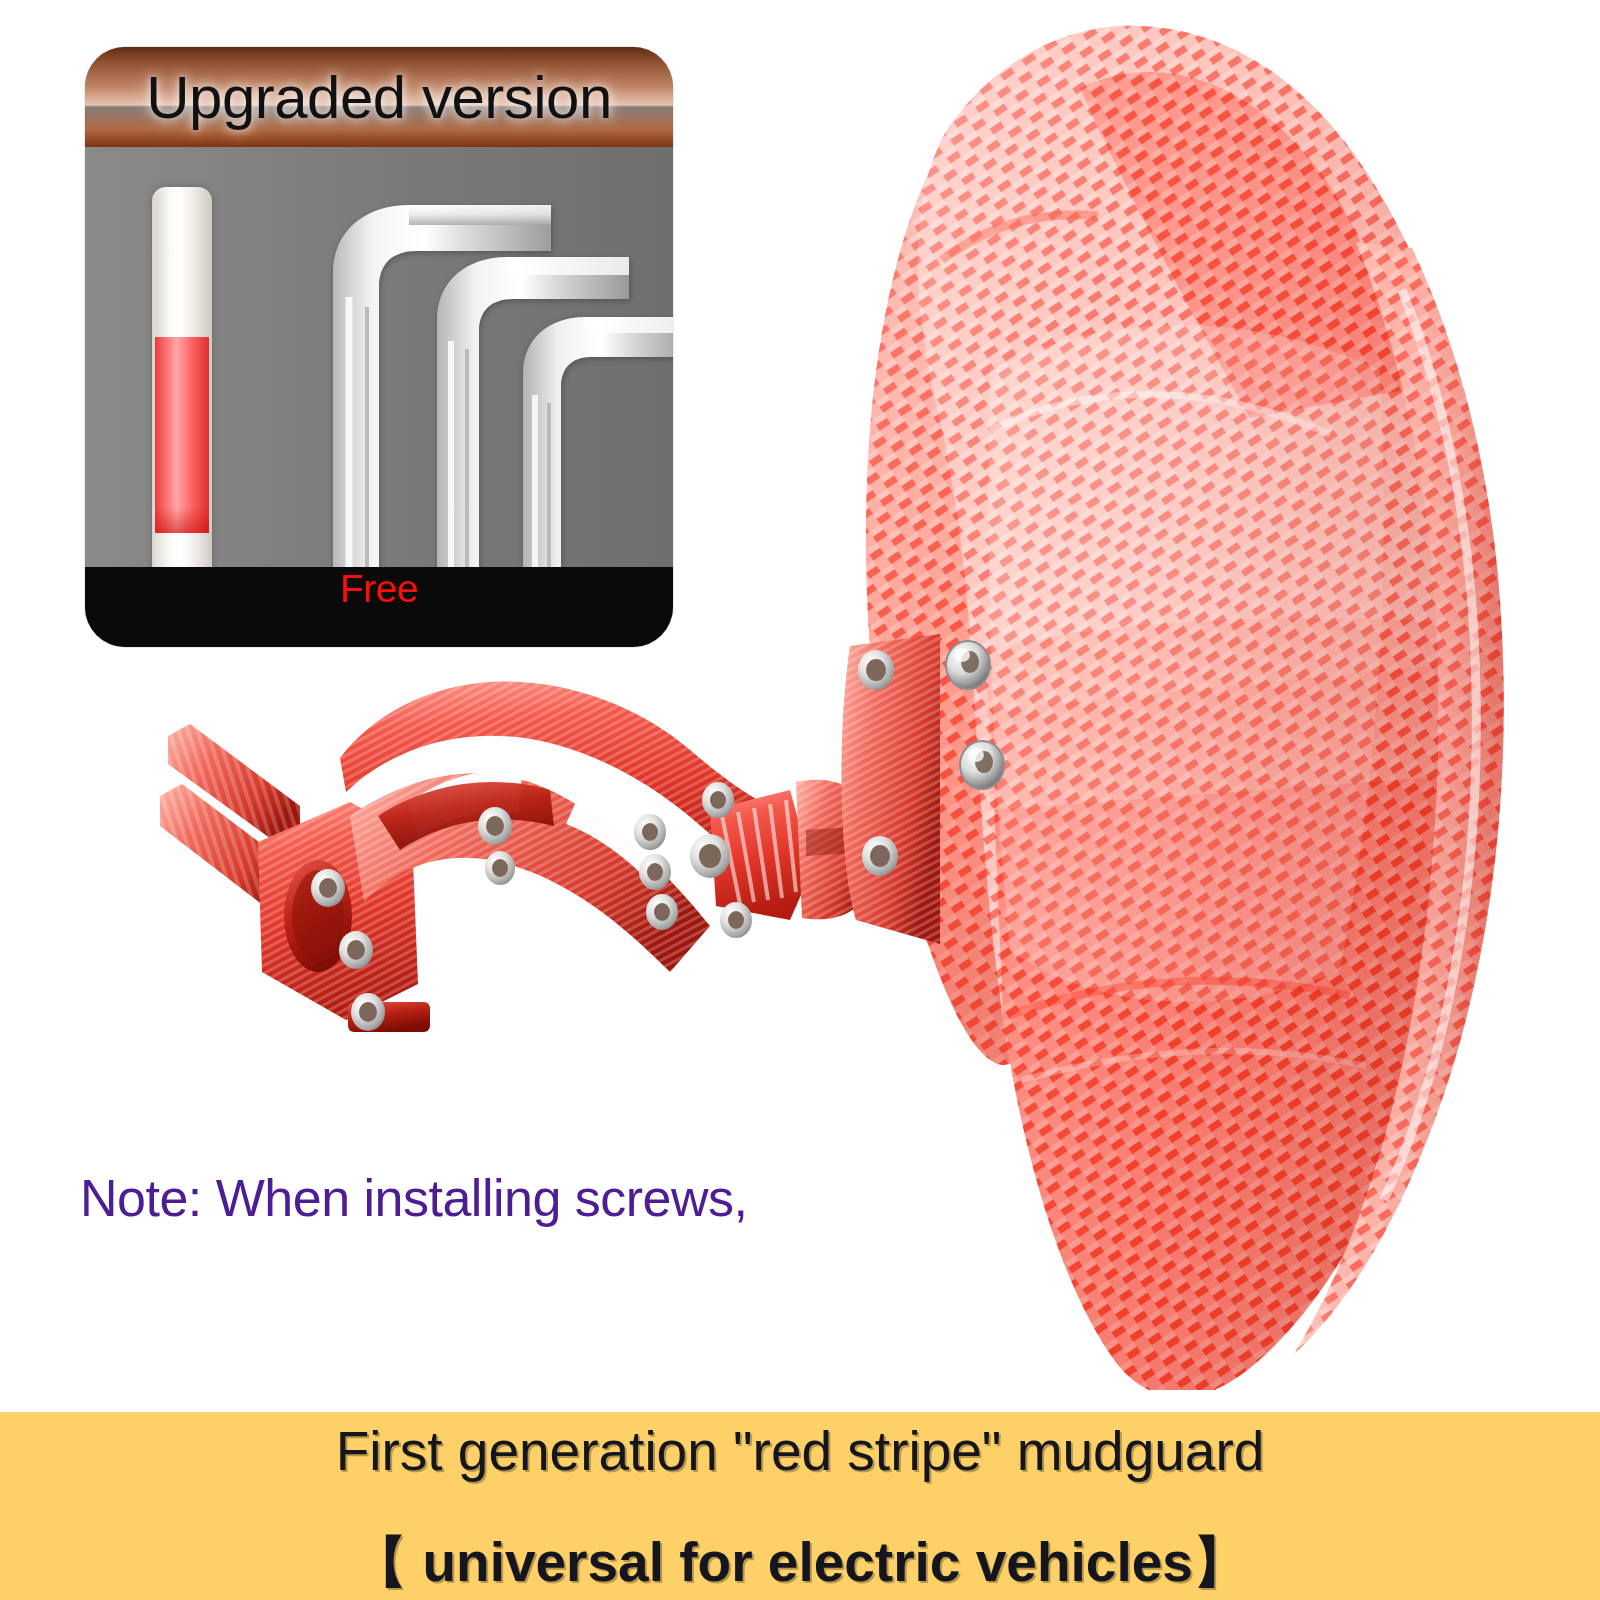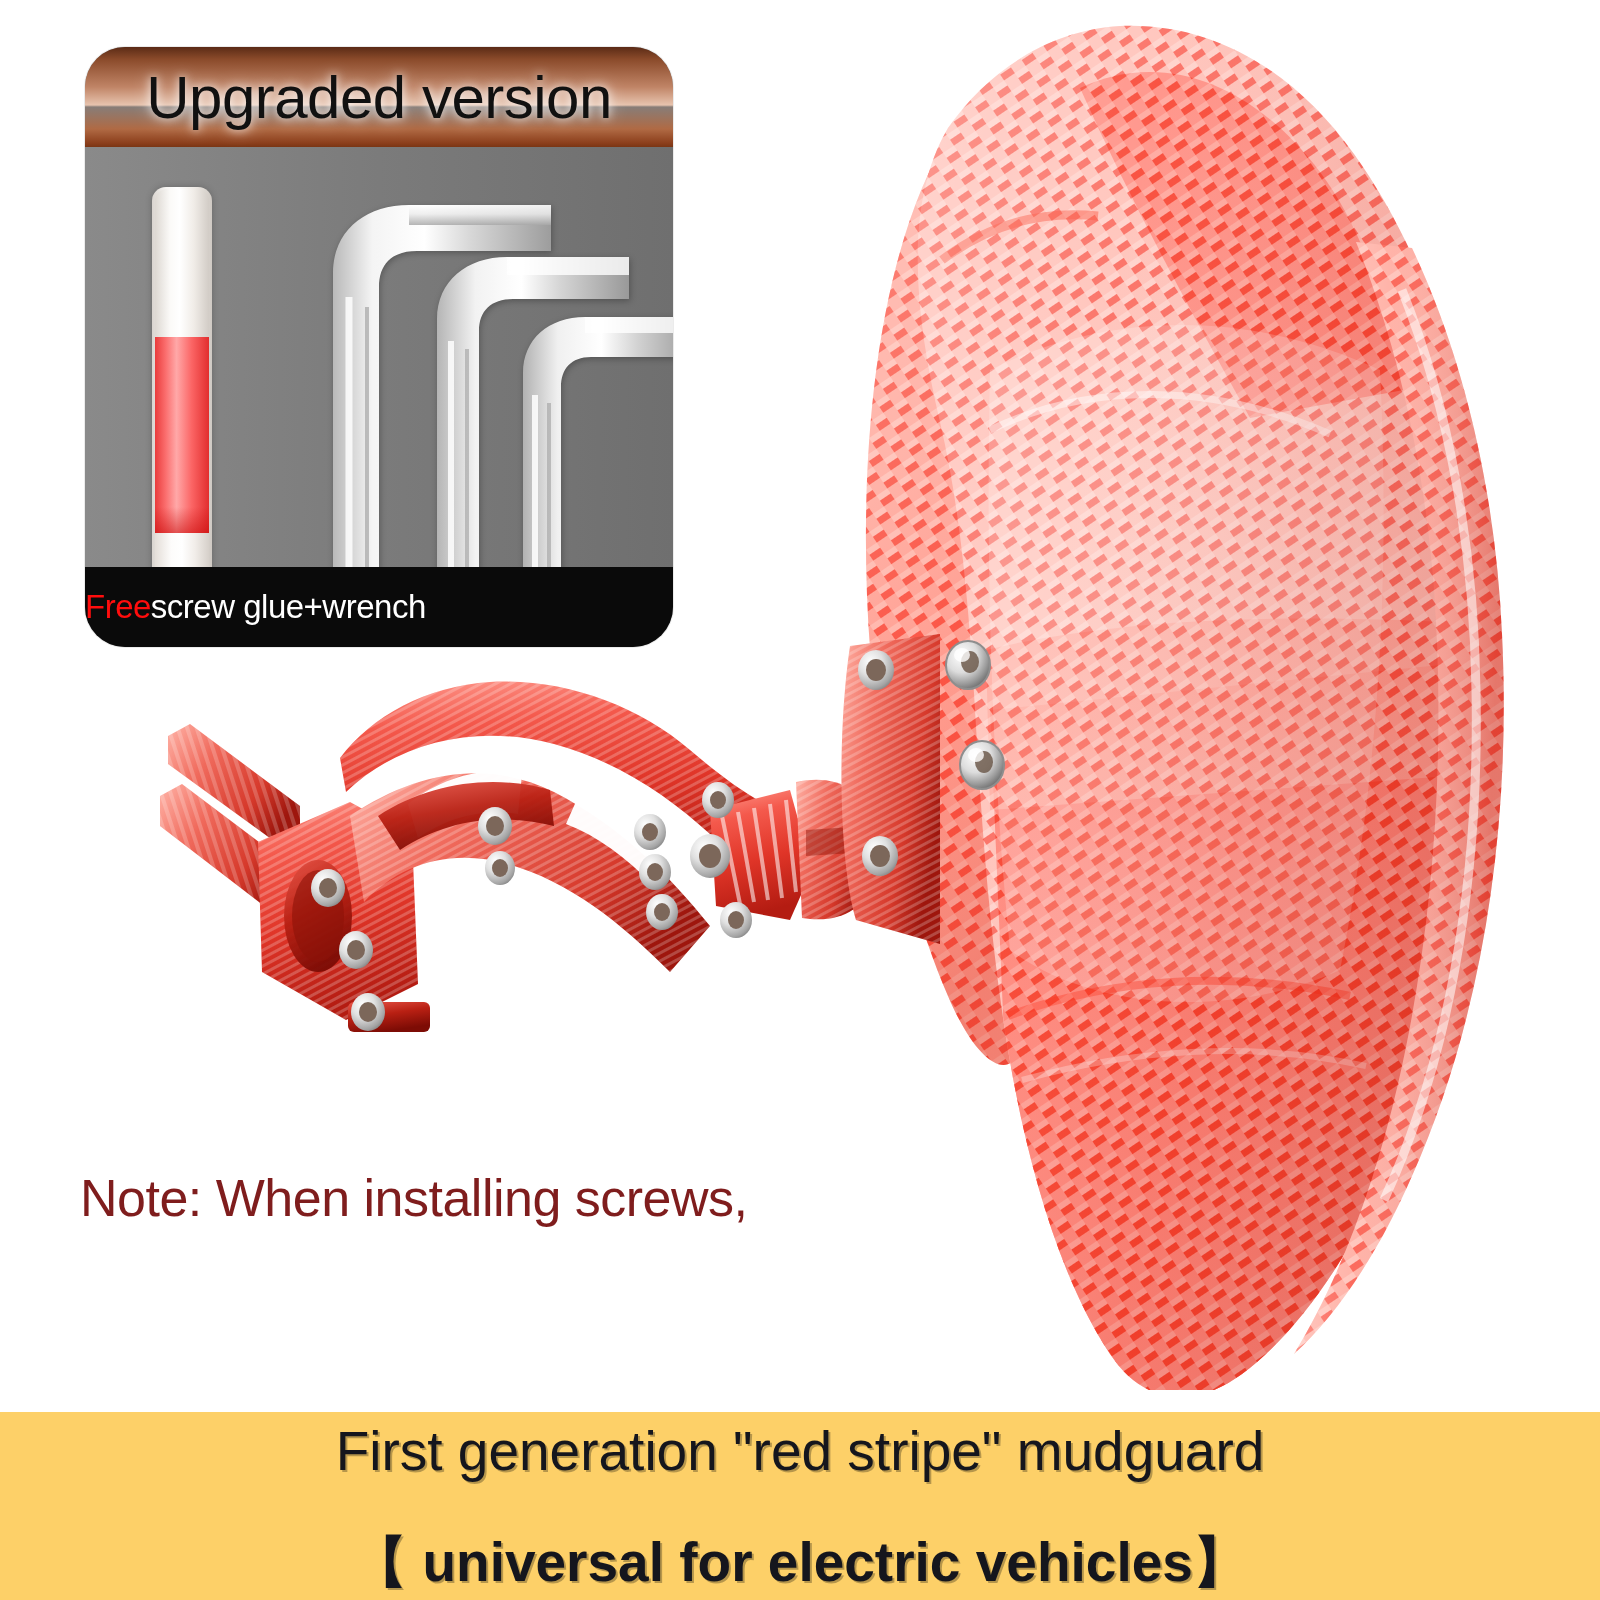--- a/index.html
+++ b/index.html
@@ -63,24 +63,25 @@
     width: 100%; height: 420px;
     background: linear-gradient(to right, #8a8a8a 0%, #7b7b7b 50%, #6f6f6f 100%);
   }
   #badge-footer {
     position: absolute;
     left: 0; bottom: 0;
     width: 100%; height: 80px;
     background: #0a0a0a;
     display: flex;
     align-items: center;
-    justify-content: flex-start;
-    font-size: 33px;
+    justify-content: space-between;
+    font-size: 39px;
     white-space: nowrap;
     letter-spacing: -0.5px;
+    flex-direction: column;
   }
   #badge-footer .free { color: #ff0d0d; }
   #badge-footer .rest { color: #ffffff; }
 
   
   #glue-tube {
     position: absolute;
     left: 67px; top: 40px;
     width: 60px; height: 400px;
   }
@@ -139,21 +140,21 @@
     width: 790px; height: 420px;
   }
 
   
   #note-text {
     position: absolute;
     left: 80px; top: 1165px;
     width: 790px;
     font-size: 52px;
     line-height: 67px;
-    color: #7f1d1d;
+    color: #4c1d95;
     letter-spacing: -0.5px;
   }
   #note-text .note-line { display: block; white-space: nowrap; }
 
   
   #bottom-banner {
     position: absolute;
     left: 0; top: 1412px;
     width: 1600px; height: 188px;
     background: #fdd068;
@@ -561,21 +562,20 @@
         <path d="M 8 78 C 8 44, 34 22, 70 22 L 182 22 L 182 62 L 76 62 C 56 62, 46 74, 46 92 L 46 280 L 8 280 Z" fill="url(#wg3)"></path>
         <path d="M 70 22 L 182 22 L 182 38 L 70 38 Z" fill="#ffffff" opacity="0.8"></path>
         <path d="M 20 100 L 20 278" stroke="#ffffff" stroke-width="6" opacity="0.85"></path>
         <path d="M 34 108 L 34 278" stroke="#9a9a9a" stroke-width="4" opacity="0.55"></path>
       </svg>
 
     </div>
 
     <div id="badge-footer">
       <span class="free">Free</span>
-        <span class="rest"> screw glue+wrench</span>
     </div>
   </div>
 
   <div id="note-text">
     <span class="note-line">Note: When installing screws,</span>
   </div>
 
   <div id="bottom-banner">
     <div class="banner-line banner-line-1">First generation "red stripe" mudguard</div>
     <div class="banner-line banner-line-2">【 universal for electric vehicles】</div>

